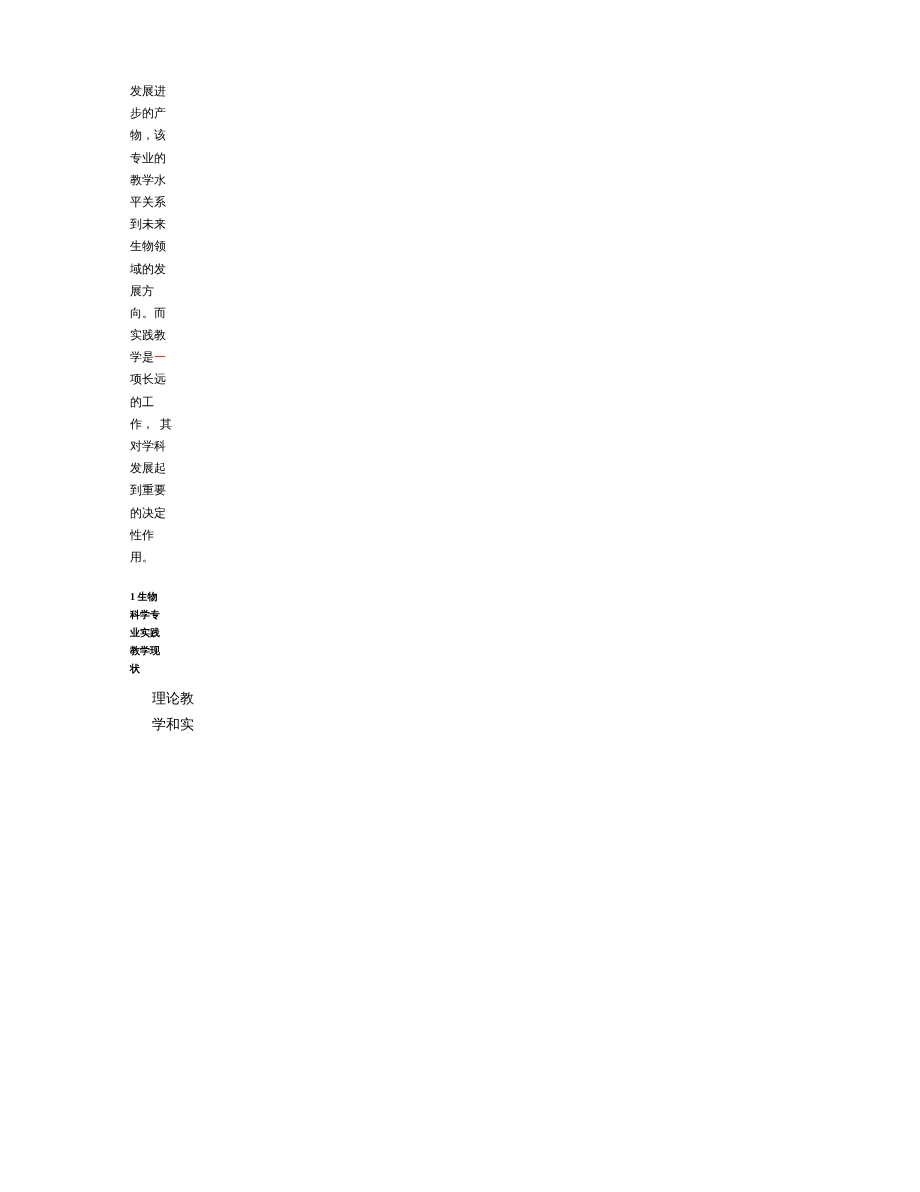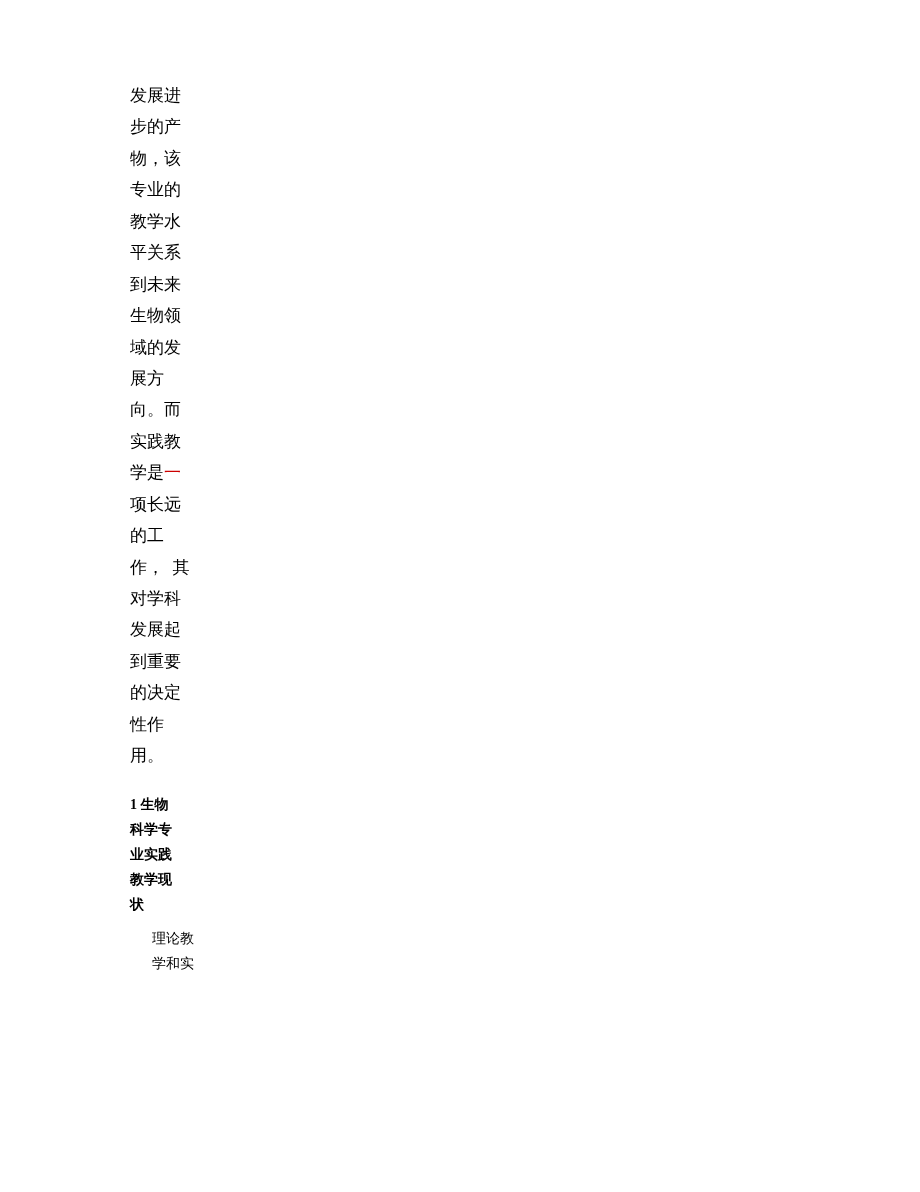--- a/index.html
+++ b/index.html
@@ -18,29 +18,29 @@
       color: #000000;
     }
 
     .page-content {
       padding: 80px 120px 80px 130px;
       max-width: 920px;
     }
 
     .text-block {
       width: 70px;
-      font-size: 17px;
+      font-size: 12px;
       line-height: 1.85;
       color: #000;
       word-break: break-all;
       overflow-wrap: break-word;
     }
 
     .section-heading {
-      font-size: 14px;
+      font-size: 10px;
       font-weight: bold;
       margin-top: 20px;
       margin-bottom: 8px;
       width: 70px;
       word-break: break-all;
     }
 
     .indent-block {
       padding-left: 16px;
       width: 70px;

